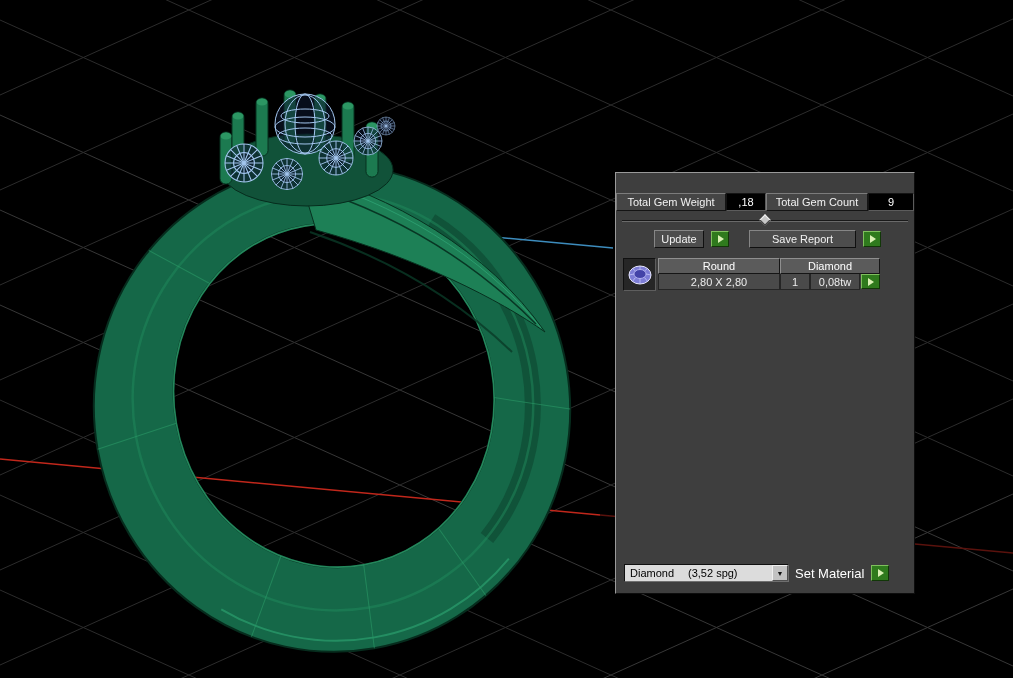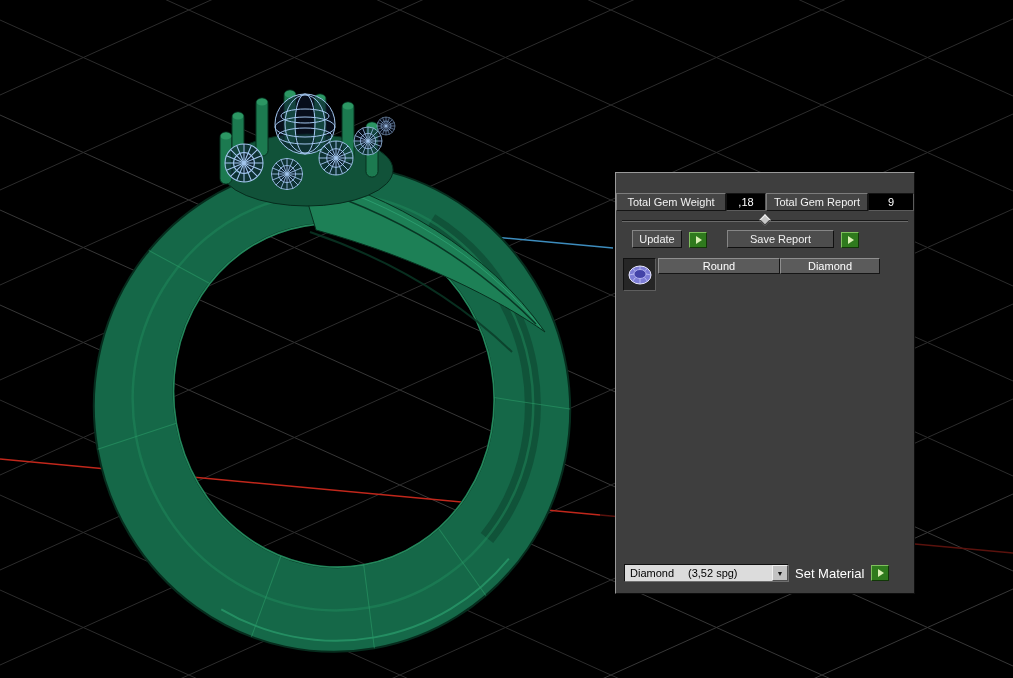--- a/index.html
+++ b/index.html
@@ -33,21 +33,21 @@
   .stat-value.weight{width:40px}
   .stat-value.count{width:46px}
 
   .slider-row{position:relative;height:13px;margin:3px 6px 0}
   .slider-track{position:absolute;left:0;right:0;top:6px;height:0;
     border-top:1px solid #191919;border-bottom:1px solid #6a6a6a}
   .slider-thumb{position:absolute;left:50%;top:2px;width:8px;height:8px;margin-left:-4px;
     background:#c6c6c6;border:1px solid;border-color:#f2f2f2 #3c3c3c #3c3c3c #f2f2f2;
     transform:rotate(45deg)}
 
-  .btn-row{display:flex;align-items:flex-end;margin-top:3px;padding-left:16px;height:18px}
+  .btn-row{display:flex;align-items:center;margin-top:3px;padding-left:38px;height:18px}
   .bevel-btn{background:#4d4d4d;border:1px solid;border-color:#868686 #101010 #101010 #868686;
     color:#f2f2f2;font-size:11px;display:flex;align-items:center;justify-content:center;
     height:18px;font-family:inherit}
   .btn-update{width:50px}
   .btn-save{width:107px;margin-left:20px}
   .green-btn{width:18px;height:16px;margin-left:7px;background:#2f7a1d;
     border:1px solid;border-color:#7fbf5e #123708 #123708 #7fbf5e;
     display:flex;align-items:center;justify-content:center;padding:0}
   .green-btn .tri{width:0;height:0;border-left:6px solid #d9f0b4;
     border-top:4px solid transparent;border-bottom:4px solid transparent;margin-left:1px}
@@ -195,21 +195,21 @@
       </g>
     </g>
   </svg>
 
   <div class="panel">
 
 
     <div class="stats-row">
       <span class="stat-label weight">Total Gem Weight</span>
       <span class="stat-value weight">,18</span>
-      <span class="stat-label count">Total Gem Report</span>
+      <span class="stat-label count">Total Gem Count</span>
       <span class="stat-value count">9</span>
     </div>
 
     <div class="slider-row">
       <div class="slider-track"></div>
       <div class="slider-thumb"></div>
     </div>
 
     <div class="btn-row">
       <button class="bevel-btn btn-update">Update</button>
@@ -237,20 +237,28 @@
             <line x1="5" y1="18" x2="8.5" y2="13.5"></line>
               <line x1="21" y1="18" x2="17.5" y2="13.5"></line>
           </g>
         </svg>
       </div>
       <div class="tbl">
         <div class="tr">
           <span class="th th-round">Round</span>
           <span class="th th-diamond">Diamond</span>
         </div>
+        <div class="tr">
+          <span class="td td-size">2,80 X 2,80</span>
+          <span class="td td-count">1</span>
+          <span class="td td-weight">0,08tw</span>
+          <button class="green-btn row-btn">
+            <span class="tri"></span>
+          </button>
+        </div>
       </div>
     </div>
 
     <div class="bottom-row">
       <div class="dropdown">
         <span class="dd-name">Diamond</span>
         <span class="dd-spg">(3,52 spg)</span>
         <span class="dd-btn">▼</span>
       </div>
       <button class="set-material">Set Material</button>

